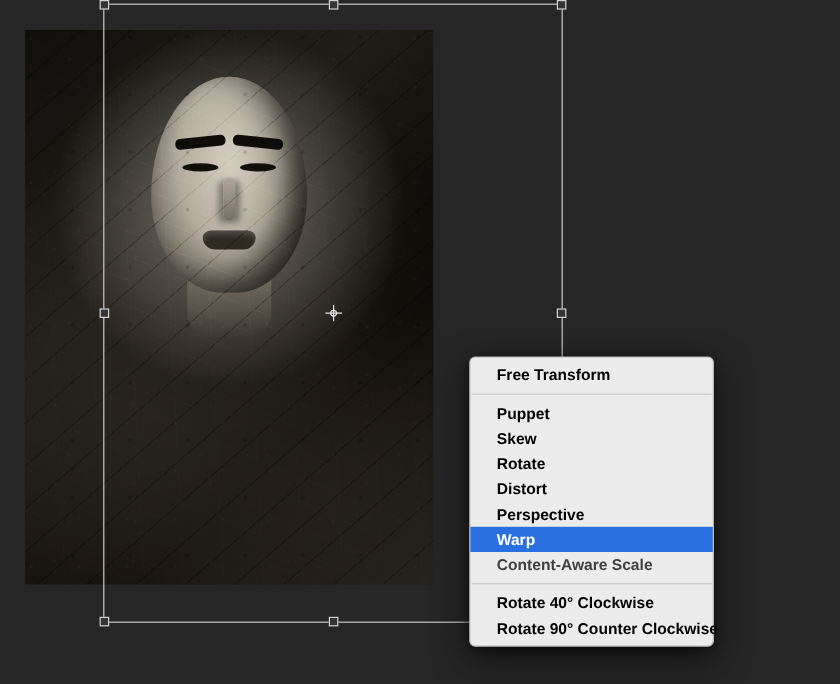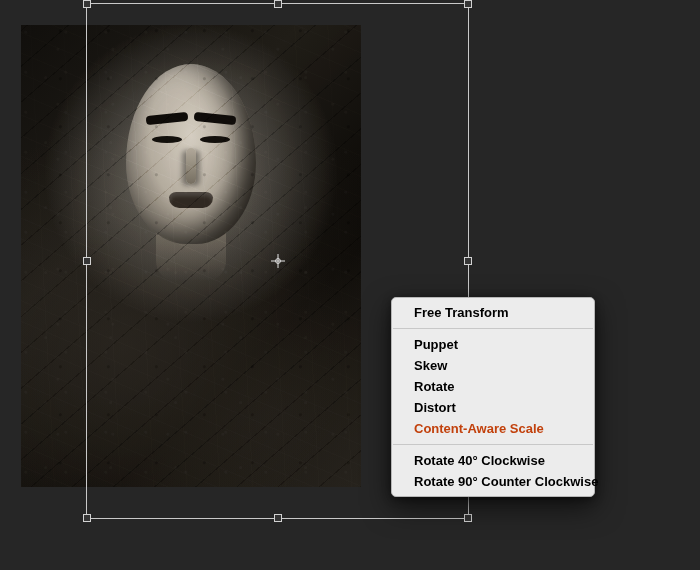--- a/index.html
+++ b/index.html
@@ -125,21 +125,21 @@
     color: #000;
     user-select: none;
   }
   .menu-item {
     padding: 2px 20px 2px 22px;
     line-height: 17px;
     white-space: nowrap;
     font-weight: bold;
   }
   .menu-item.disabled {
-    color: #c2410c;
+    color: #404040;
   }
   .menu-item.highlight {
     background: #2a6fe0;
     color: #fff;
   }
   .menu-sep {
     height: 1px;
     margin: 5px 1px;
     background: #c8c8c8;
   }
@@ -183,20 +183,22 @@
 
 <div class="context-menu">
   <div class="menu-item">Free Transform</div>
 
   <div class="menu-sep"></div>
 
   <div class="menu-item">Puppet</div>
   <div class="menu-item">Skew</div>
   <div class="menu-item">Rotate</div>
   <div class="menu-item">Distort</div>
+  <div class="menu-item">Perspective</div>
+  <div class="menu-item highlight">Warp</div>
   <div class="menu-item disabled">Content-Aware Scale</div>
 
   <div class="menu-sep"></div>
 
   <div class="menu-item">Rotate 40° Clockwise</div>
   <div class="menu-item">Rotate 90° Counter Clockwise</div>
 
 </div>
 
 </body></html>

